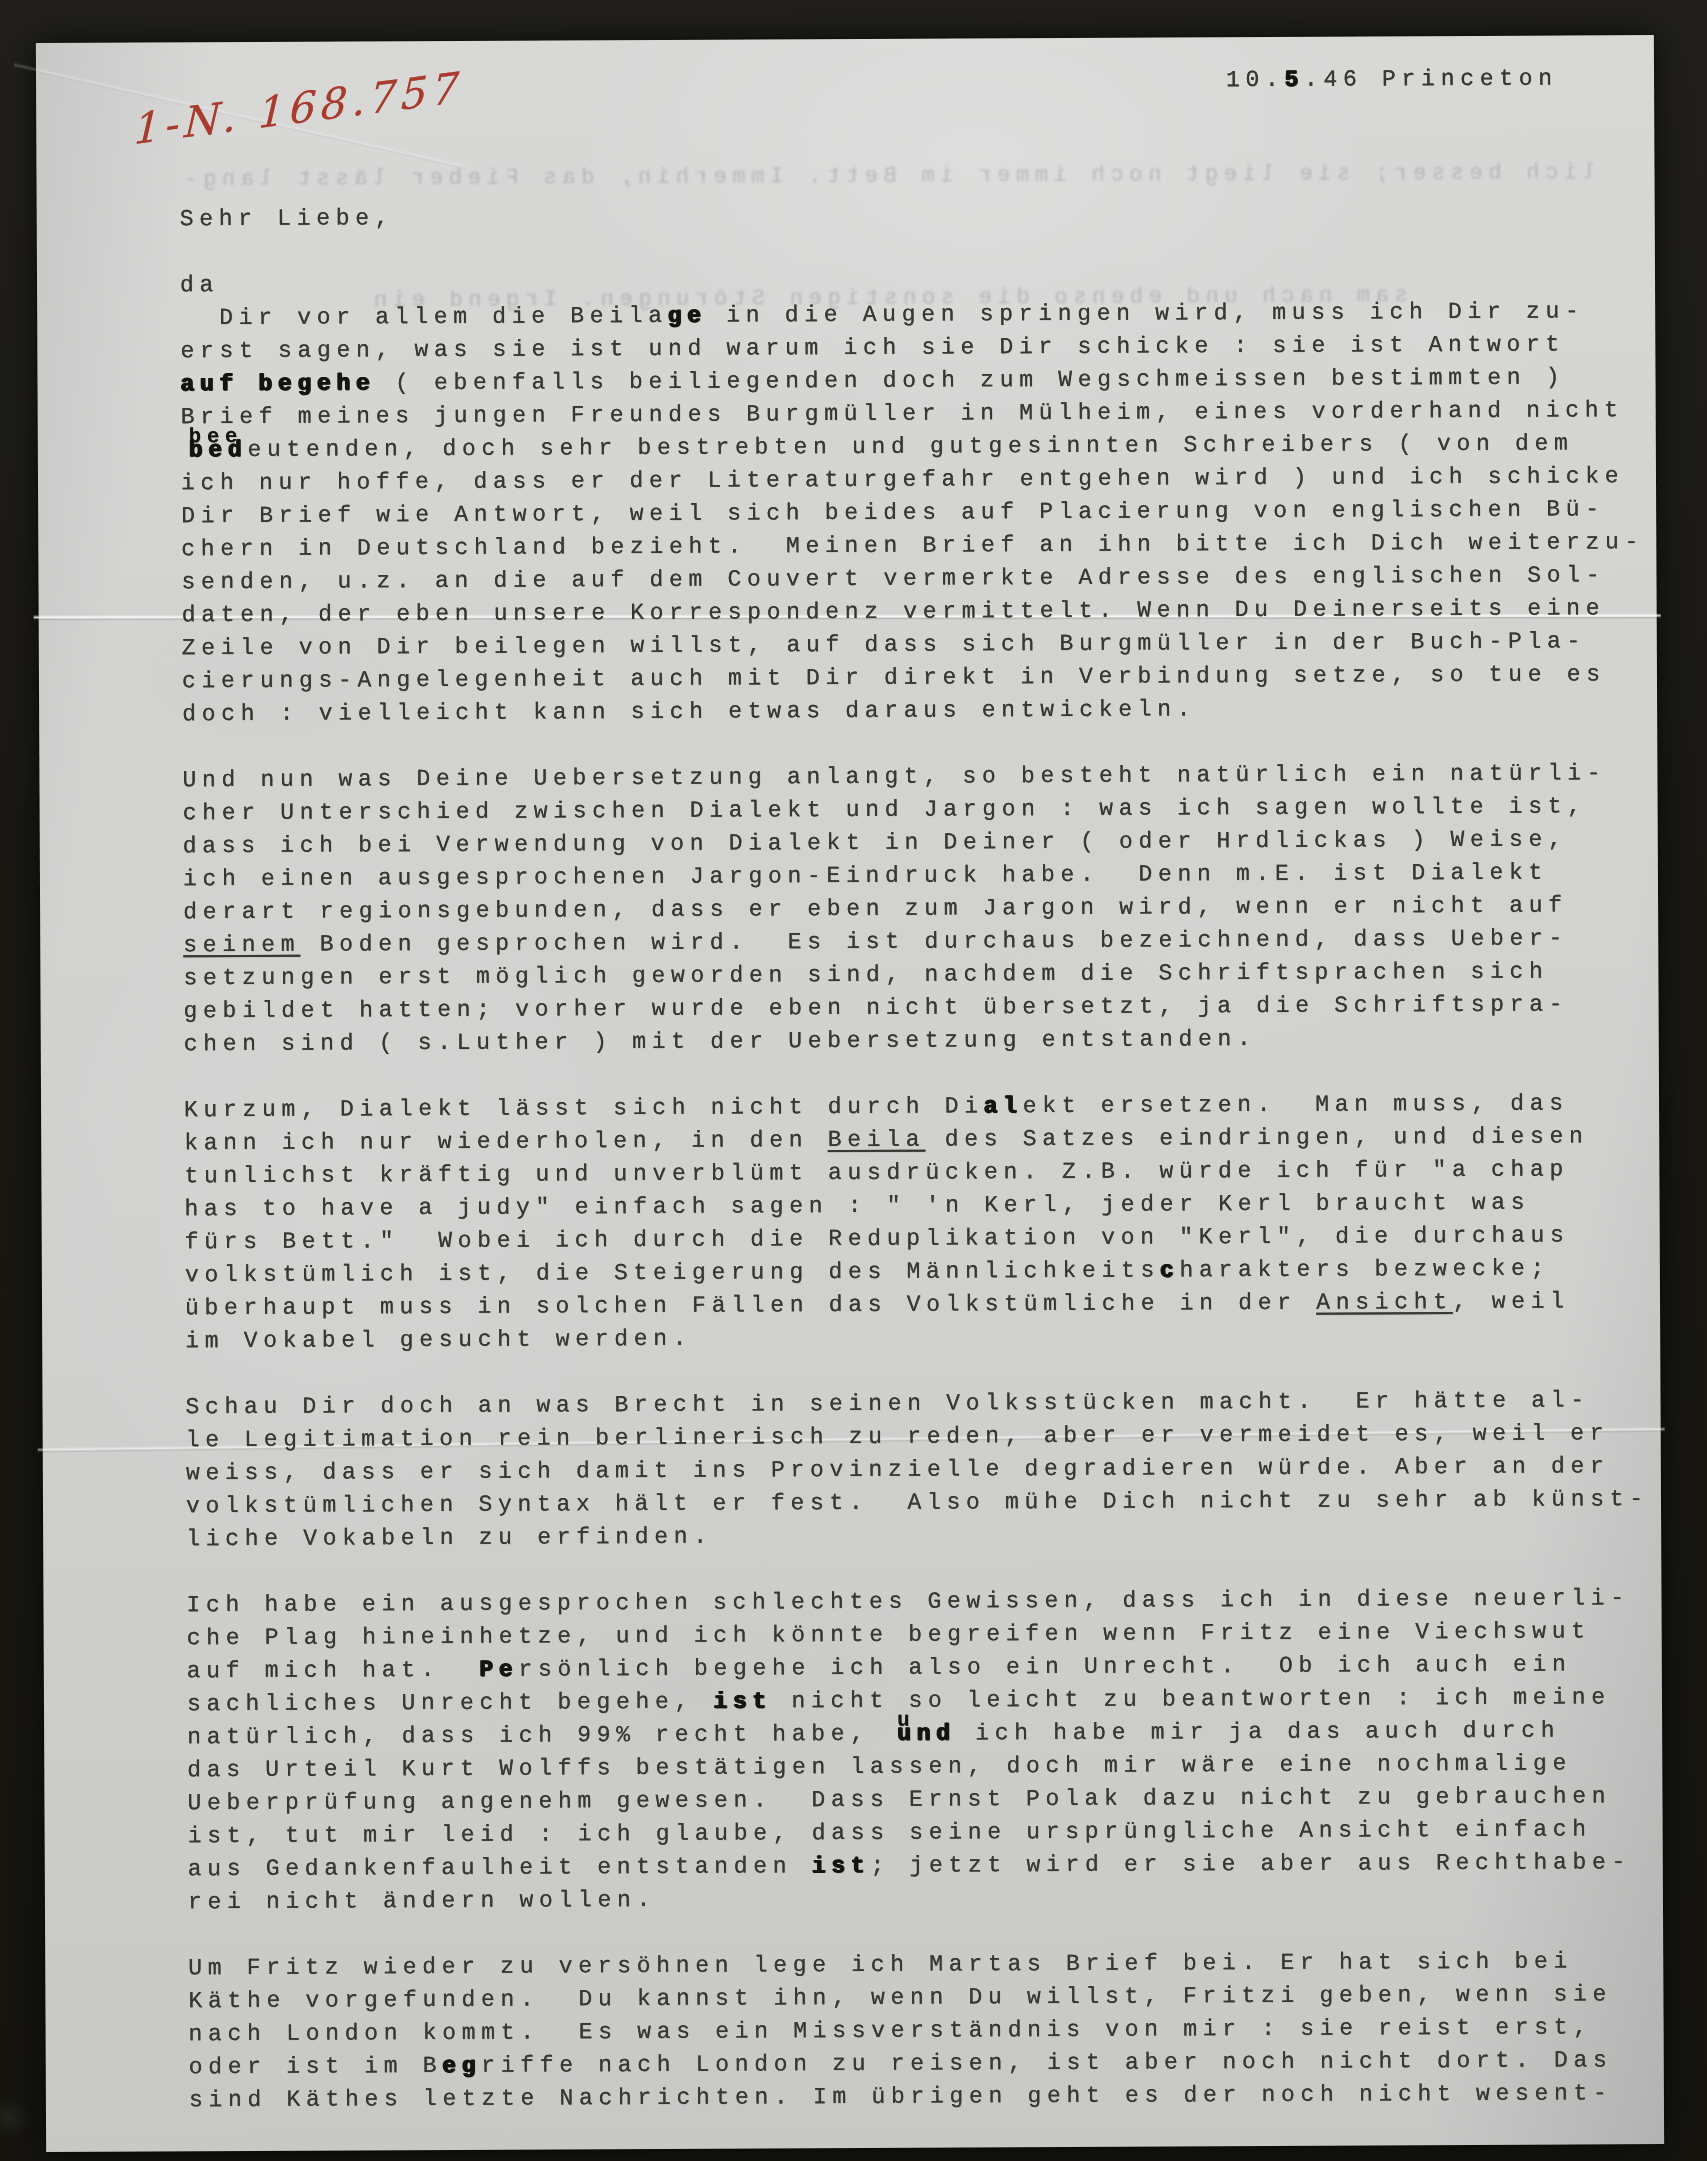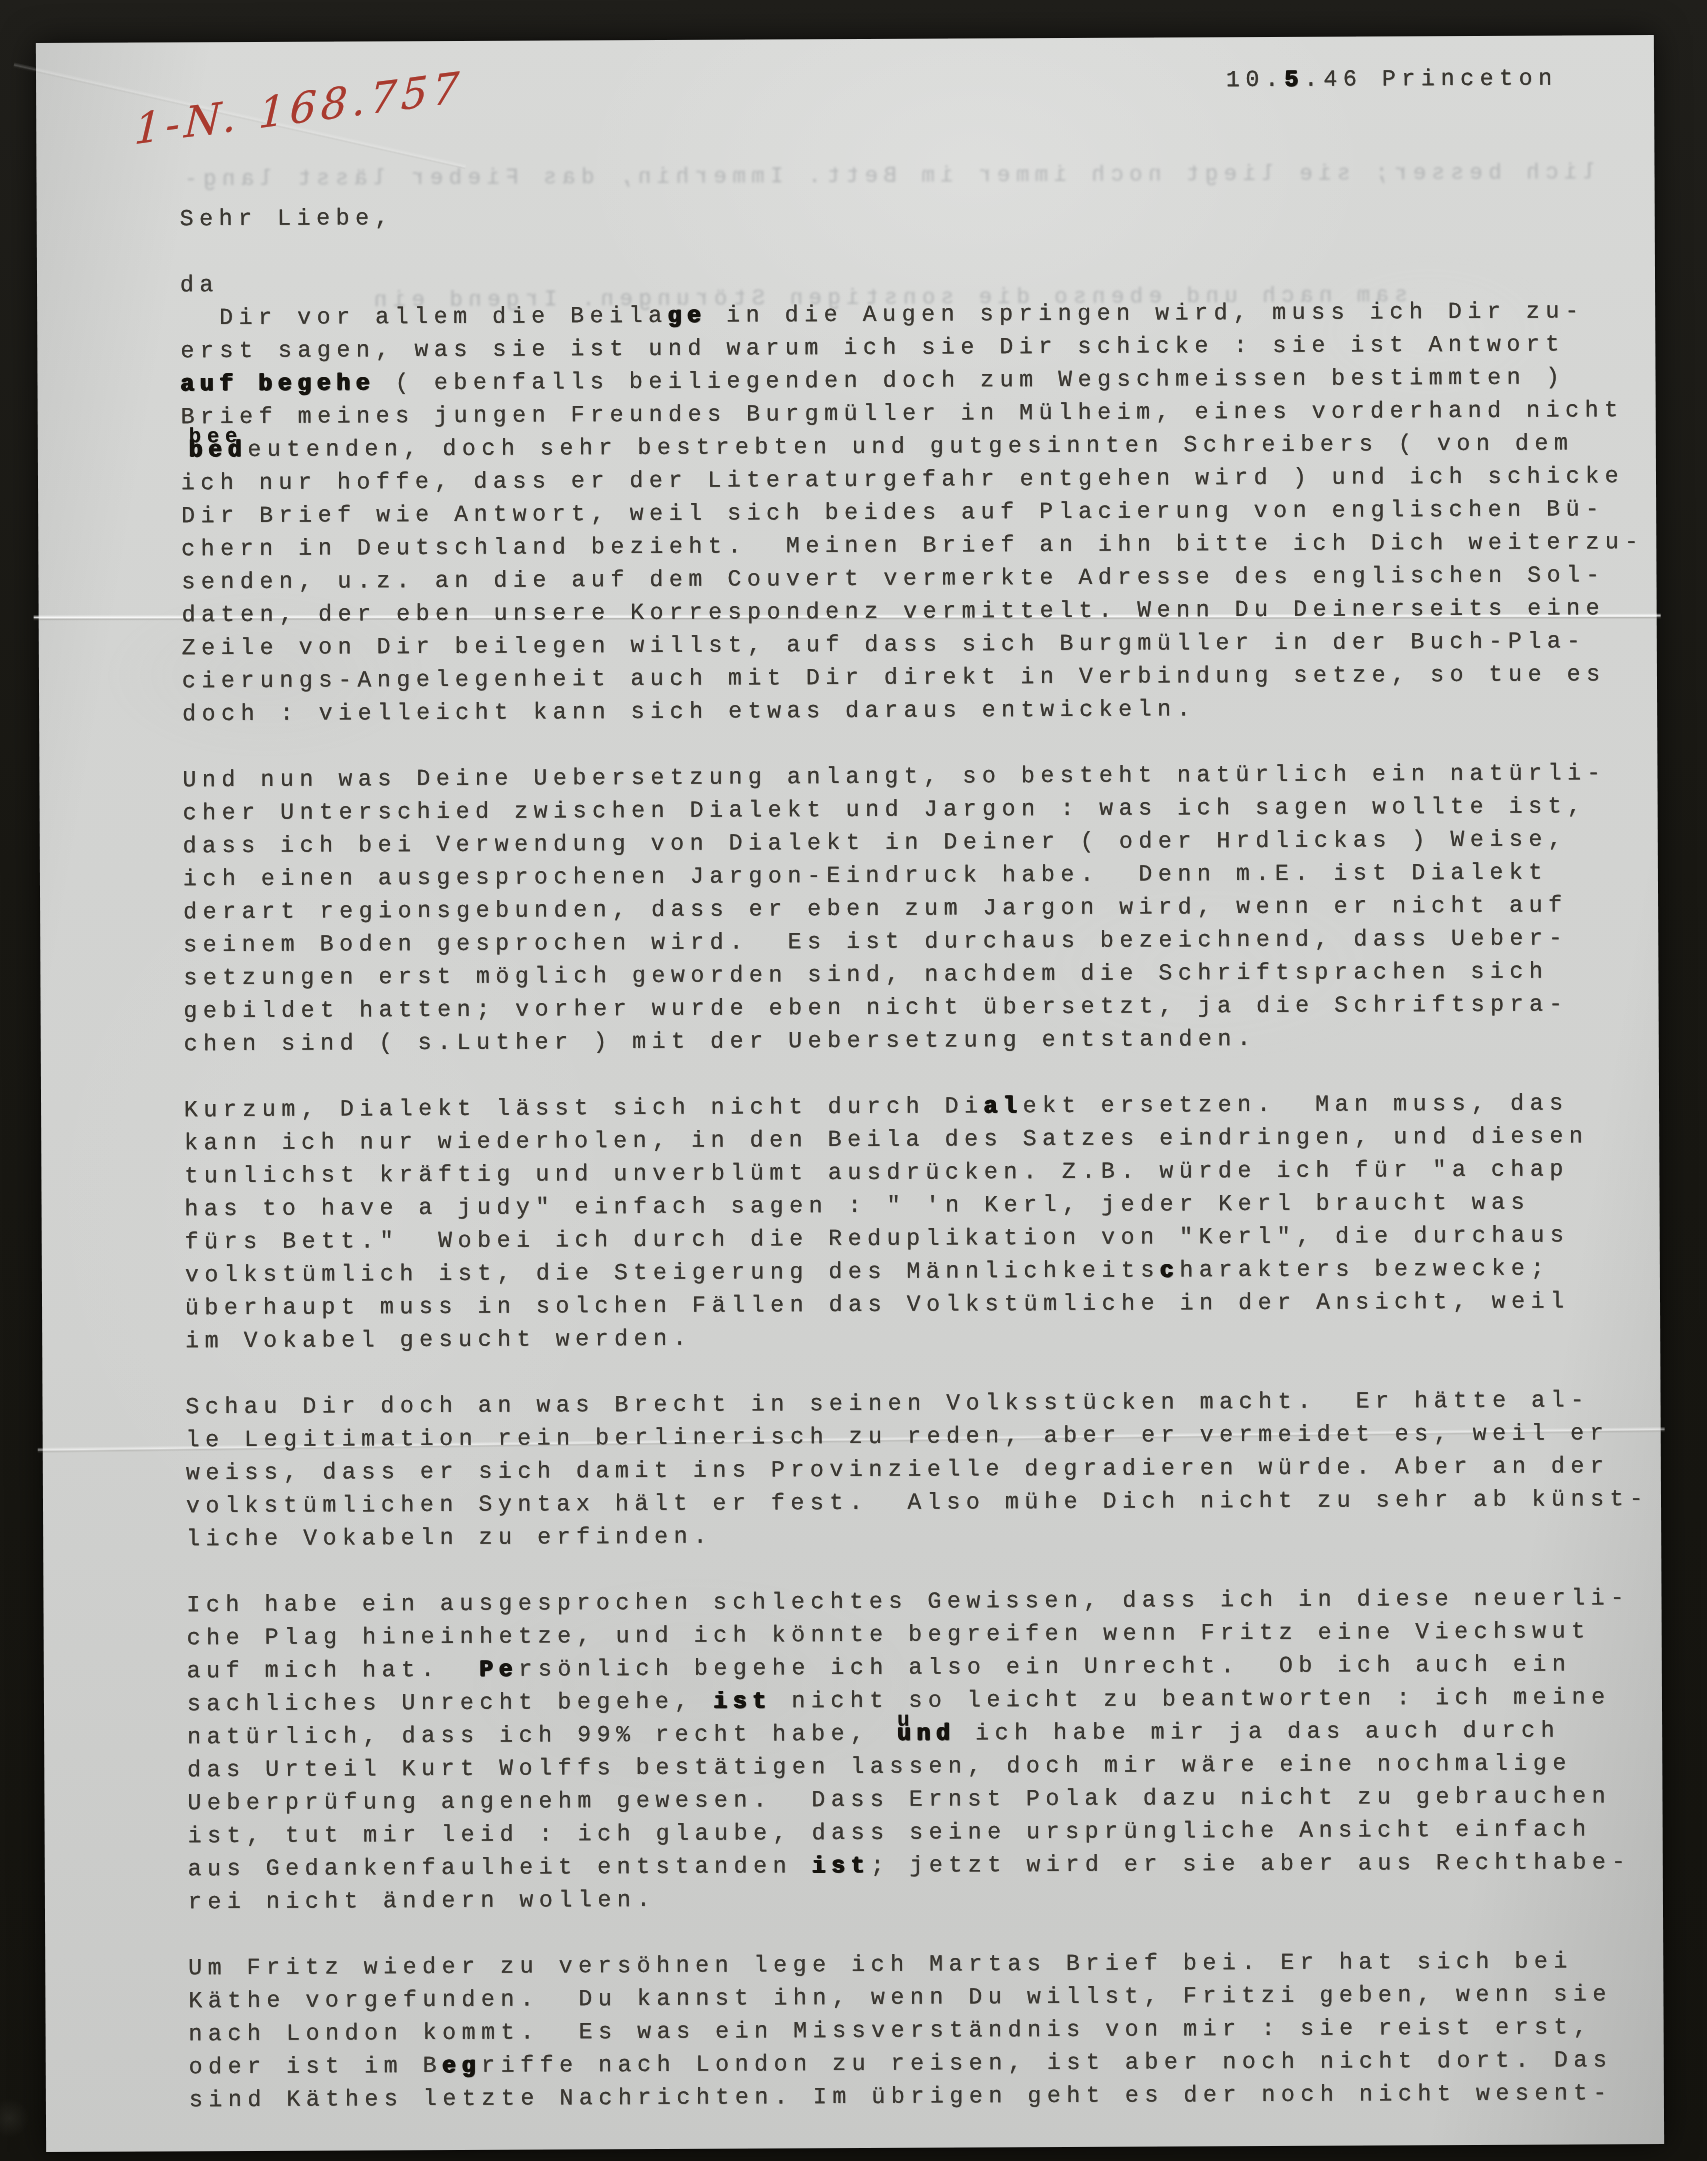--- a/index.html
+++ b/index.html
@@ -73,21 +73,21 @@
     position:absolute;left:143px;top:161px;width:1494px;
     font-size:23px;letter-spacing:5.7px;line-height:33px;
     color:var(--ink);
     text-shadow:0 0 0.5px rgba(45,42,36,.75), 0.5px 0.5px 0 rgba(45,42,36,.18);
   }
   .ln{white-space:pre;position:relative;}
   .para{margin-bottom:33px;}
   .para:last-child{margin-bottom:0;}
   .salutation{margin-bottom:33px;}
   .seg{white-space:pre;}
-  .ul{text-decoration-thickness:2.4px;text-underline-offset:4.3px;}
+  .ul{text-decoration:underline;text-decoration-thickness:2.4px;text-underline-offset:4.3px;}
   .rt{font-weight:700;color:var(--ink-heavy);
       text-shadow:0.7px 0 0 currentColor,-0.7px 0 0 currentColor,0 0.7px 0 currentColor,0.9px 0.9px 0.5px rgba(25,22,18,.45);}
   .ab{display:inline-block;width:0;overflow:visible;transform:translateY(-14px);
       font-size:0.9em;color:var(--ink-heavy);font-weight:700;margin-left:8px;}
 </style>
 </head>
 <body>
 
 <div class="scan-frame"></div>
 

